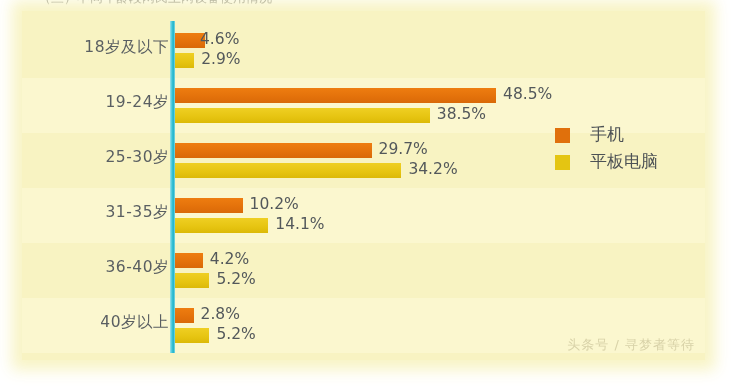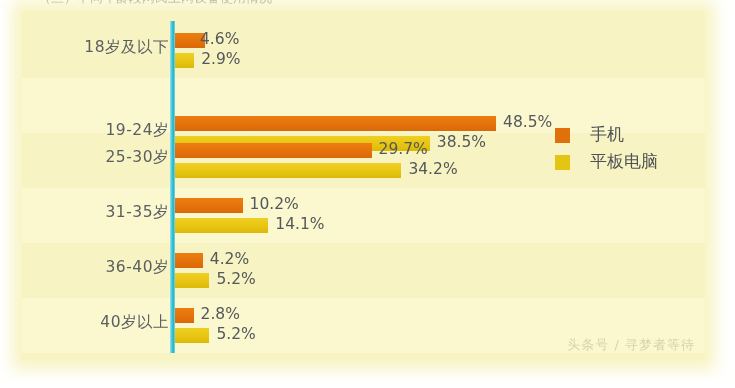--- a/index.html
+++ b/index.html
@@ -112,21 +112,21 @@
               <div class="bar-wrap r-phone" style="width: 30.452px;">
                 <div class="bar phone" style="width: 30.452px;"></div>
                 <span class="bar-value" style="left: 25px;">4.6%</span>
               </div>
               <div class="bar-wrap r-tablet" style="width: 21px;">
                 <div class="bar tablet" style="width: 19.198px;"></div>
                 <span class="bar-value" style="left: 26.198px;">2.9%</span>
               </div>
             </div>
           </div>
-          <div class="row" style="top: 67px; margin-top: 28px;">
+          <div class="row" style="top: 67px;">
             <div class="row-label">19-24岁</div>
             <div class="bars">
               <div class="bar-wrap r-phone" style="width: 255px;">
                 <div class="bar phone" style="width: 321.07px;"></div>
                 <span class="bar-value" style="left: 328.07px;">48.5%</span>
               </div>
               <div class="bar-wrap r-tablet" style="width: 254.87px;">
                 <div class="bar tablet" style="width: 254.87px;"></div>
                 <span class="bar-value" style="left: 261.87px;">38.5%</span>
               </div>

